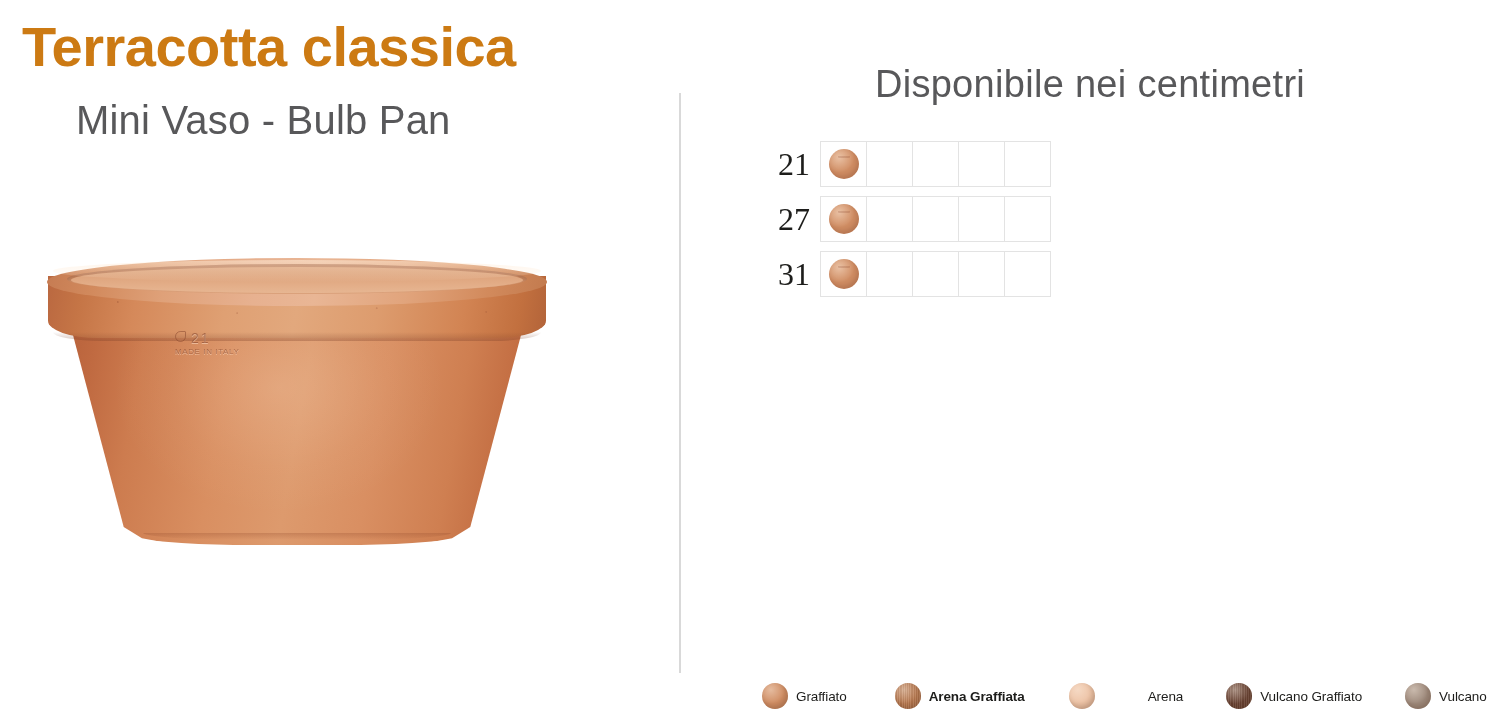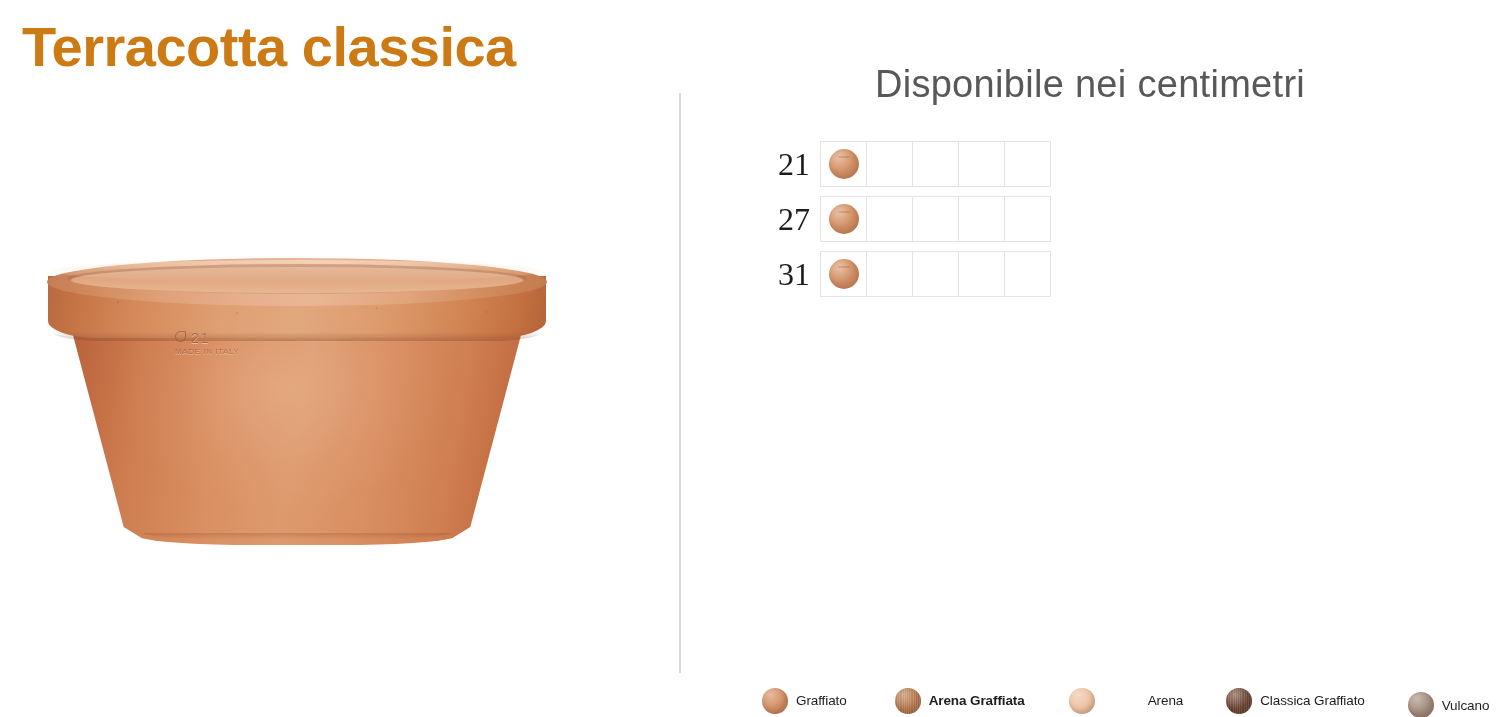--- a/index.html
+++ b/index.html
@@ -306,20 +306,21 @@
 </style>
 </head>
 <body>
 
 <div id="page">
 
   <div id="left-panel">
 
     <div id="product-title">Terracotta classica</div>
 
+    <div id="product-subtitle">Mini Vaso - Bulb Pan</div>
 
     <div id="pot-figure">
       <div class="pot-body"></div>
       <div class="pot-body-shade"></div>
       <div class="pot-body-bottomedge"></div>
       <div class="pot-collar"></div>
       <div class="pot-collar-speckle"></div>
       <div class="pot-collar-underline"></div>
       <div class="pot-rim-outer"></div>
       <div class="pot-rim-inner"></div>
@@ -388,22 +389,22 @@
         <div class="legend-item" style="margin-left: 48px; font-weight: bold;">
           <div class="legend-swatch textured" style="background-color: rgb(185, 121, 79);"></div>
           <span class="legend-label">Arena Graffiata</span>
         </div>
         <div class="legend-item" style="margin-left: 44px; gap: 45px;">
           <div class="legend-swatch" style="background-color: rgb(237, 195, 166);"></div>
           <span class="legend-label">Arena</span>
         </div>
         <div class="legend-item" style="margin-left: 43px;">
           <div class="legend-swatch textured" style="background-color: rgb(106, 67, 51);"></div>
-          <span class="legend-label">Classica Graffiato</span>
-        </div>
-        <div class="legend-item" style="margin-left: 43px; margin-top: 9px;">
+          <span class="legend-label">Vulcano Graffiato</span>
+        </div>
+        <div class="legend-item" style="margin-left: 43px;">
           <div class="legend-swatch" style="background-color: rgb(158, 138, 124);"></div>
           <span class="legend-label">Vulcano</span>
         </div>
       </div>
   </div>
 
 </div>
 
 </body></html>

